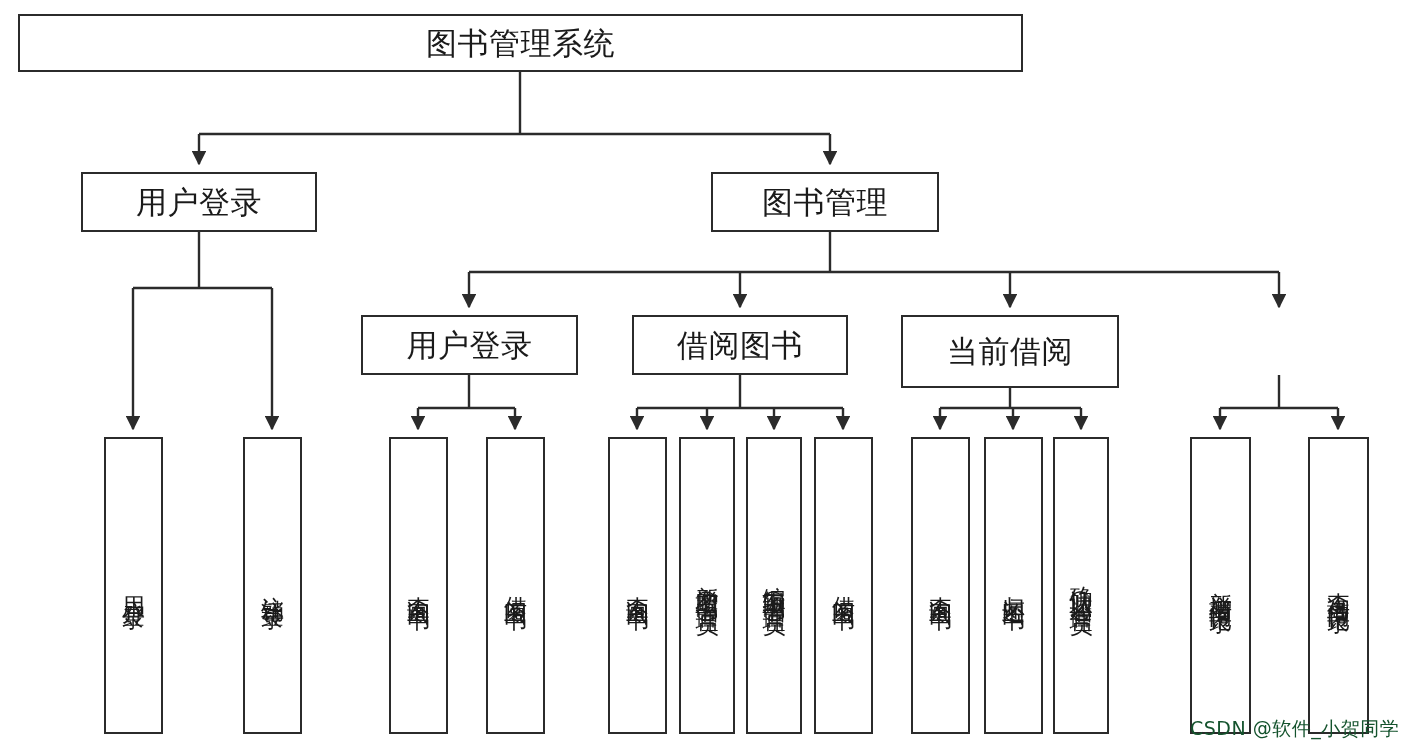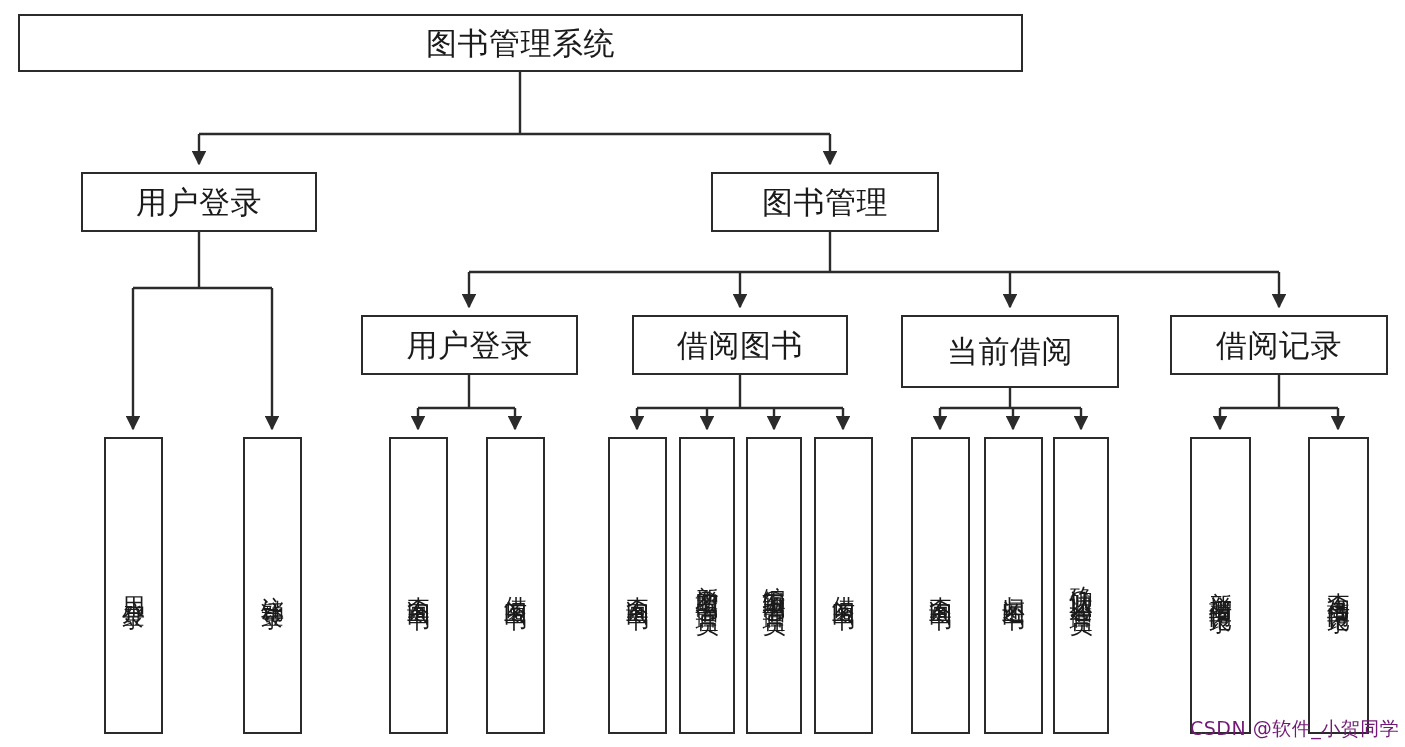--- a/index.html
+++ b/index.html
@@ -50,21 +50,21 @@
   }
   .node.vert .vtext {
     writing-mode: vertical-rl;
     text-orientation: upright;
     white-space: normal;
     text-align: center;
   }
   .watermark {
     position: absolute;
     font-size: 19px;
-    color: #701a75;
+    color: #14532d;
     white-space: nowrap;
     letter-spacing: 0.5px;
   }
 </style>
 </head>
 <body>
 
 <div id="canvas">
 
   <svg class="edges" viewBox="0 0 1405 747" xmlns="http://www.w3.org/2000/svg">
@@ -130,23 +130,20 @@
 
   <div class="node horiz" id="n-l3-0" style="left: 361px; top: 315px; width: 217px; height: 60px;">
     <span>用户登录</span>
   </div>
   <div class="node horiz" id="n-l3-1" style="left: 632px; top: 315px; width: 216px; height: 60px;">
     <span>借阅图书</span>
   </div>
   <div class="node horiz" id="n-l3-2" style="left: 901px; top: 315px; width: 218px; height: 73px;">
     <span>当前借阅</span>
   </div>
-  <div class="node horiz" id="n-l3-3" style="left: 1170px; top: 315px; width: 218px; height: 60px;">
-    <span>借阅记录</span>
-  </div>
 
   <div class="node vert" id="n-lf-0" style="left: 104px; top: 437px; width: 59px; height: 297px;">
     <span class="vtext">用户登录</span>
   </div>
   <div class="node vert" id="n-lf-1" style="left: 243px; top: 437px; width: 59px; height: 297px;">
     <span class="vtext">注销登录</span>
   </div>
   <div class="node vert" id="n-lf-2" style="left: 389px; top: 437px; width: 59px; height: 297px;">
     <span class="vtext">查询图书</span>
   </div>

